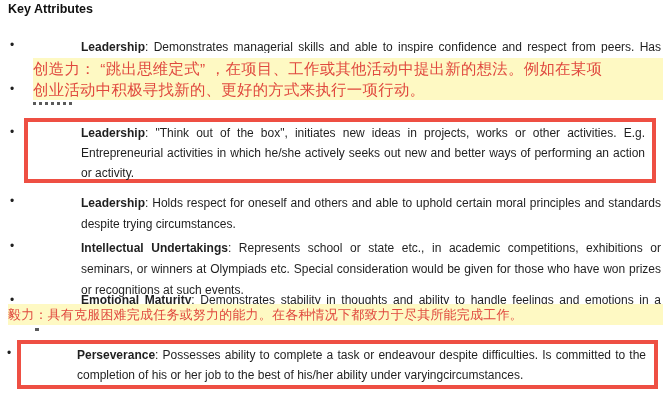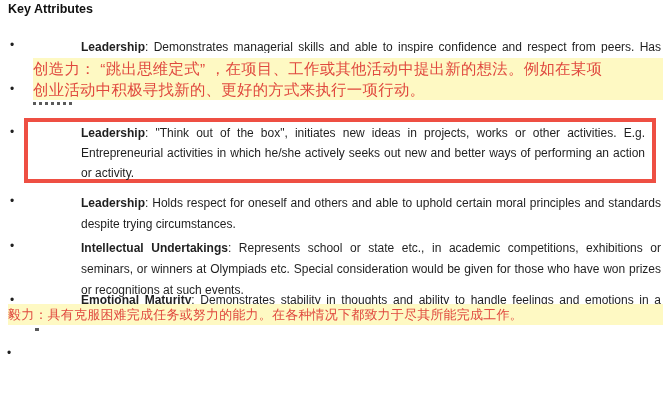--- a/index.html
+++ b/index.html
@@ -75,14 +75,17 @@
     <p class="txt jl"><b>Emotional Maturity</b><span>: Demonstrates stability in thoughts and ability to handle feelings and emotions in a</span></p>
   </div>
 
   <div class="abs cn cn2">
     <div>毅力：具有克服困难完成任务或努力的能力。在各种情况下都致力于尽其所能完成工作。</div>
   </div>
 
   <div class="abs fragment frag2"></div>
 
   <span class="abs lone-bullet" style="left:7px;top:346px;">•</span>
+  <div class="abs redbox box-perseverance">
+    <p class="txt"><b>Perseverance</b><span>: Possesses ability to complete a task or endeavour despite difficulties. Is committed to the completion of his or her job to the best of his/her ability under varyingcircumstances.</span></p>
+  </div>
 
 </div>
 
 </body></html>

